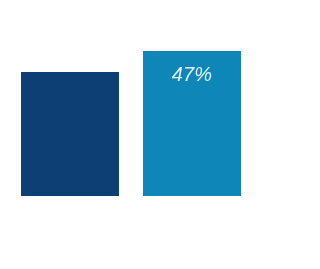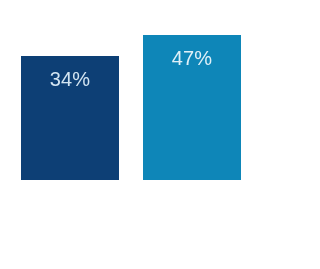--- a/index.html
+++ b/index.html
@@ -25,21 +25,22 @@
   .plot-area {
     position: absolute;
     left: 0;
     top: 0;
     width: 260px;
     height: 196px;
   }
 
   .bar-group {
     position: absolute;
-    bottom: 16px;
+    bottom: 0;
+    font-style: italic;
   }
 
   .bar {
     position: absolute;
     bottom: 0;
     width: 100%;
     box-sizing: border-box;
   }
 
   .bar-value {
@@ -115,21 +116,20 @@
 </style>
 </head>
 <body>
 
 <div id="chart-root">
 
   <div class="plot-area">
 
     <div class="bar-group" id="bar-group-0">
       <div class="bar"></div>
-      <div class="bar-value">34%</div>
     </div>
 
     <div class="bar-group" id="bar-group-1">
       <div class="bar"></div>
       <div class="bar-value">47%</div>
     </div>
 
   </div>
 
 

